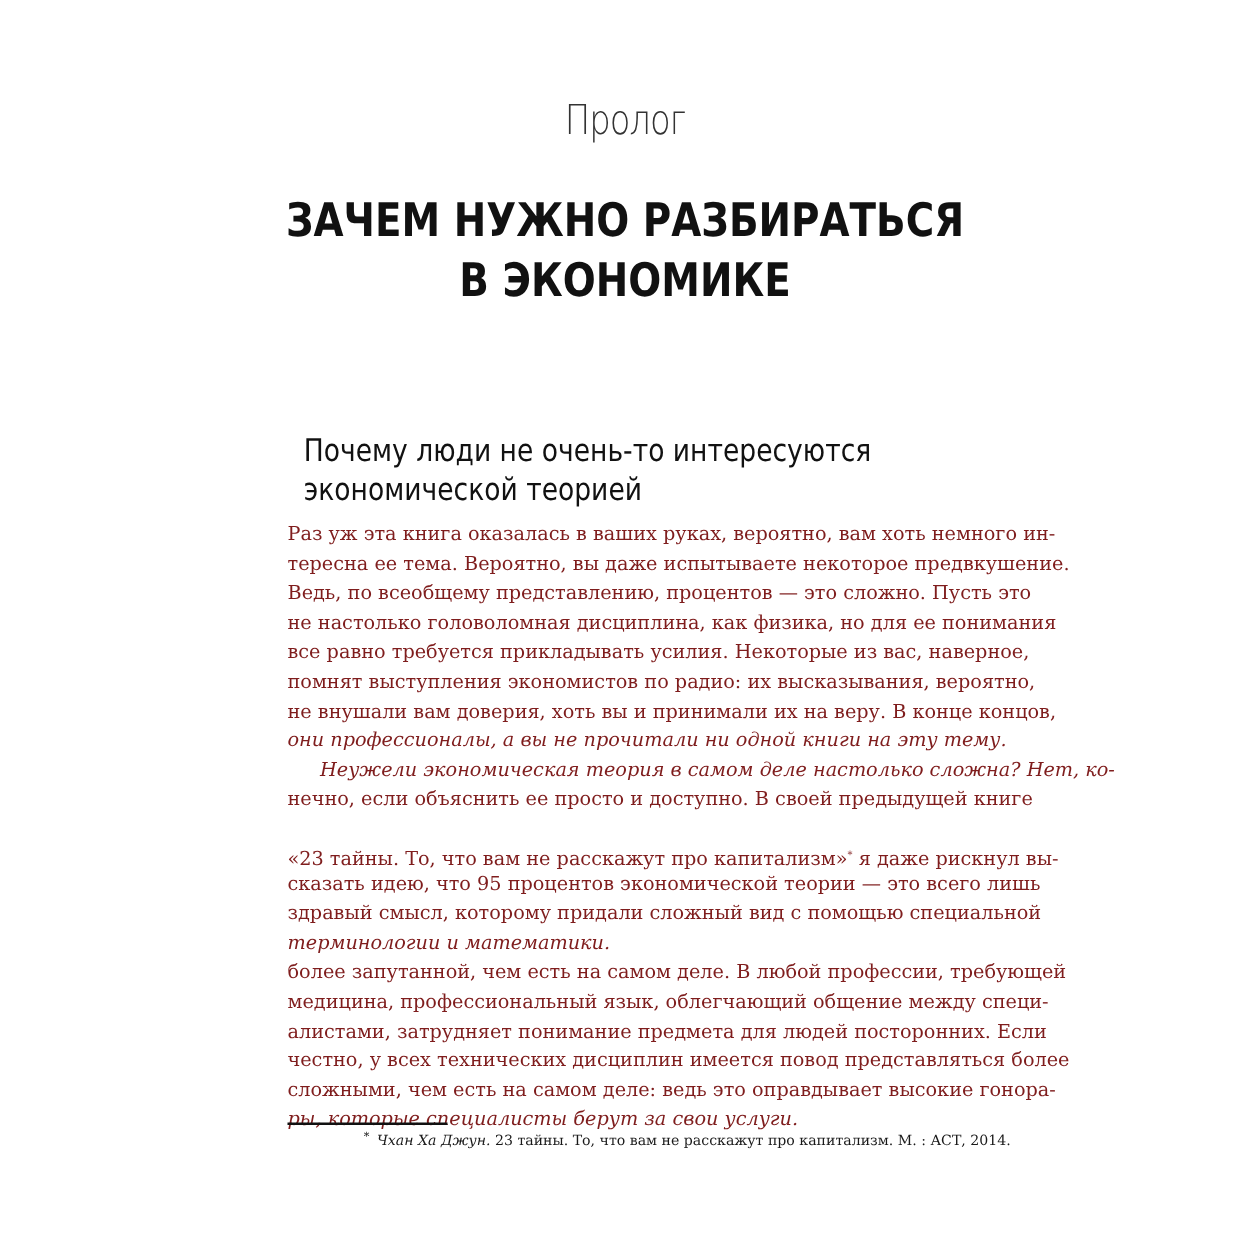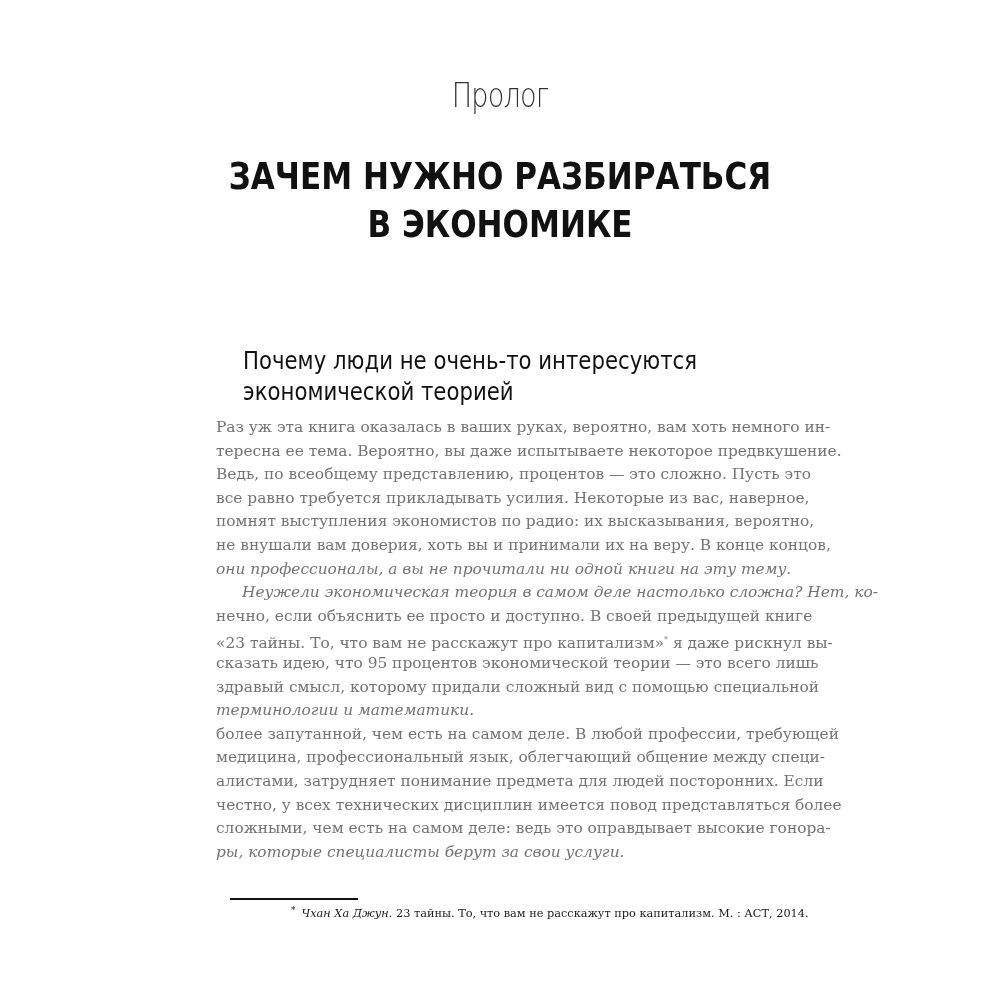--- a/index.html
+++ b/index.html
@@ -7,22 +7,22 @@
   .page { position:absolute; left:0; top:0; width:852px; height:1000px; }
   .prolog { position:absolute; left:0; width:1000px; top:76px; text-align:center;
     font-family:"DejaVu Sans", sans-serif; font-weight:200; font-size:33px; color:#333;
     letter-spacing:-1px; transform:scaleX(0.82); transform-origin:center; font-stretch:condensed; }
   .chapter-title { position:absolute; left:0; width:1000px; top:153px; text-align:center;
     font-family:"DejaVu Sans", sans-serif; font-weight:bold; font-size:37px; line-height:48px; color:#111;
     transform:scaleX(0.84); transform-origin:center; }
   .section-title { position:absolute; left:243px; top:345px; width:640px;
     font-family:"DejaVu Sans", sans-serif; font-size:25px; line-height:31px; color:#111;
     transform:scaleX(0.85); transform-origin:left top; }
-  .body { position:absolute; left:216px; top:416px; width:540px;
-    font-family:"DejaVu Serif", serif; font-size:15.4px; line-height:23.6px; color:#737373; }
+  .body { position:absolute; left:230px; top:416px; width:540px;
+    font-family:"DejaVu Serif", serif; font-size:15.4px; line-height:23.6px; color:#7f1d1d; }
   .line { display:block; white-space:nowrap; text-align:justify; text-align-last:justify; height:23.6px; overflow:visible; }
   .line.last { text-align-last:left;font-style:italic; }
   .line.indent { padding-left:26px;font-style:italic; }
   .fn-rule { position:absolute; left:230px; top:898px; width:128px; height:2px; background:#111; }
   .footnote { position:absolute; left:247px; top:905px; font-family:"DejaVu Serif", serif; font-size:11.3px; color:#1a1a1a; white-space:nowrap;margin-left:44px; }
   .footnote .author { font-style:italic; }
   .footnote .star { font-size:9px; vertical-align:4px; margin-right:6px; }
   sup.fnref { font-size:8px; vertical-align:6px; }
 </style>
 </head>
@@ -38,27 +38,28 @@
 
   <div class="section-title">
     <div>Почему люди не очень-то интересуются</div>
     <div>экономической теорией</div>
   </div>
 
   <div class="body">
     <span class="line">Раз уж эта книга оказалась в ваших руках, вероятно, вам хоть немного ин-</span>
     <span class="line">тересна ее тема. Вероятно, вы даже испытываете некоторое предвкушение.</span>
     <span class="line">Ведь, по всеобщему представлению, процентов — это сложно. Пусть это</span>
+    <span class="line">не настолько головоломная дисциплина, как физика, но для ее понимания</span>
     <span class="line">все равно требуется прикладывать усилия. Некоторые из вас, наверное,</span>
     <span class="line">помнят выступления экономистов по радио: их высказывания, вероятно,</span>
     <span class="line">не внушали вам доверия, хоть вы и принимали их на веру. В конце концов,</span>
     <span class="line last">они профессионалы, а вы не прочитали ни одной книги на эту тему.</span>
     <span class="line indent">Неужели экономическая теория в самом деле настолько сложна? Нет, ко-</span>
     <span class="line">нечно, если объяснить ее просто и доступно. В своей предыдущей книге</span>
-    <span class="line" style="text-align-last:justify;"><span>«23 тайны. То, что вам не расскажут про капитализм»</span><sup class="fnref">*</sup><span> я даже рискнул вы-</span></span>
+    <span class="line" style="text-align-last:justify;margin-top:20px;"><span>«23 тайны. То, что вам не расскажут про капитализм»</span><sup class="fnref">*</sup><span> я даже рискнул вы-</span></span>
     <span class="line">сказать идею, что 95 процентов экономической теории — это всего лишь</span>
     <span class="line">здравый смысл, которому придали сложный вид с помощью специальной</span>
     <span class="line last">терминологии и математики.</span>
     <span class="line">более запутанной, чем есть на самом деле. В любой профессии, требующей</span>
     <span class="line">медицина, профессиональный язык, облегчающий общение между специ-</span>
     <span class="line">алистами, затрудняет понимание предмета для людей посторонних. Если</span>
     <span class="line">честно, у всех технических дисциплин имеется повод представляться более</span>
     <span class="line">сложными, чем есть на самом деле: ведь это оправдывает высокие гонора-</span>
     <span class="line last">ры, которые специалисты берут за свои услуги.</span>
   </div>

